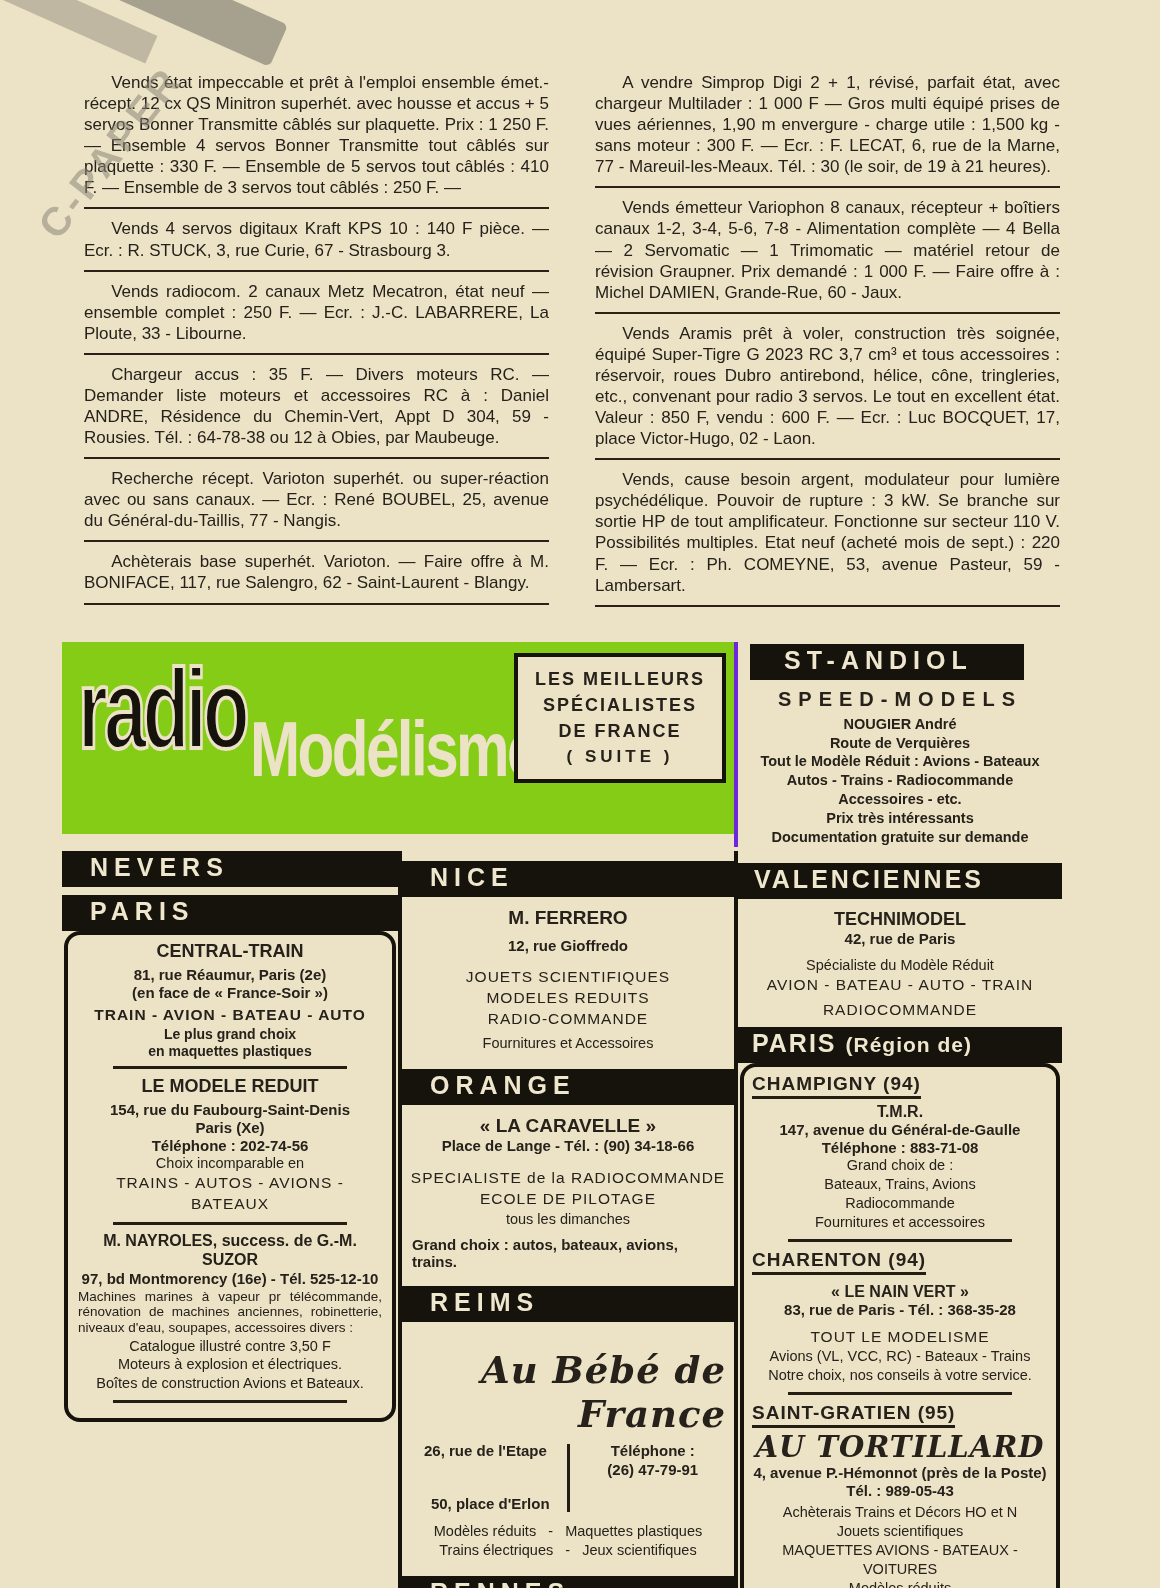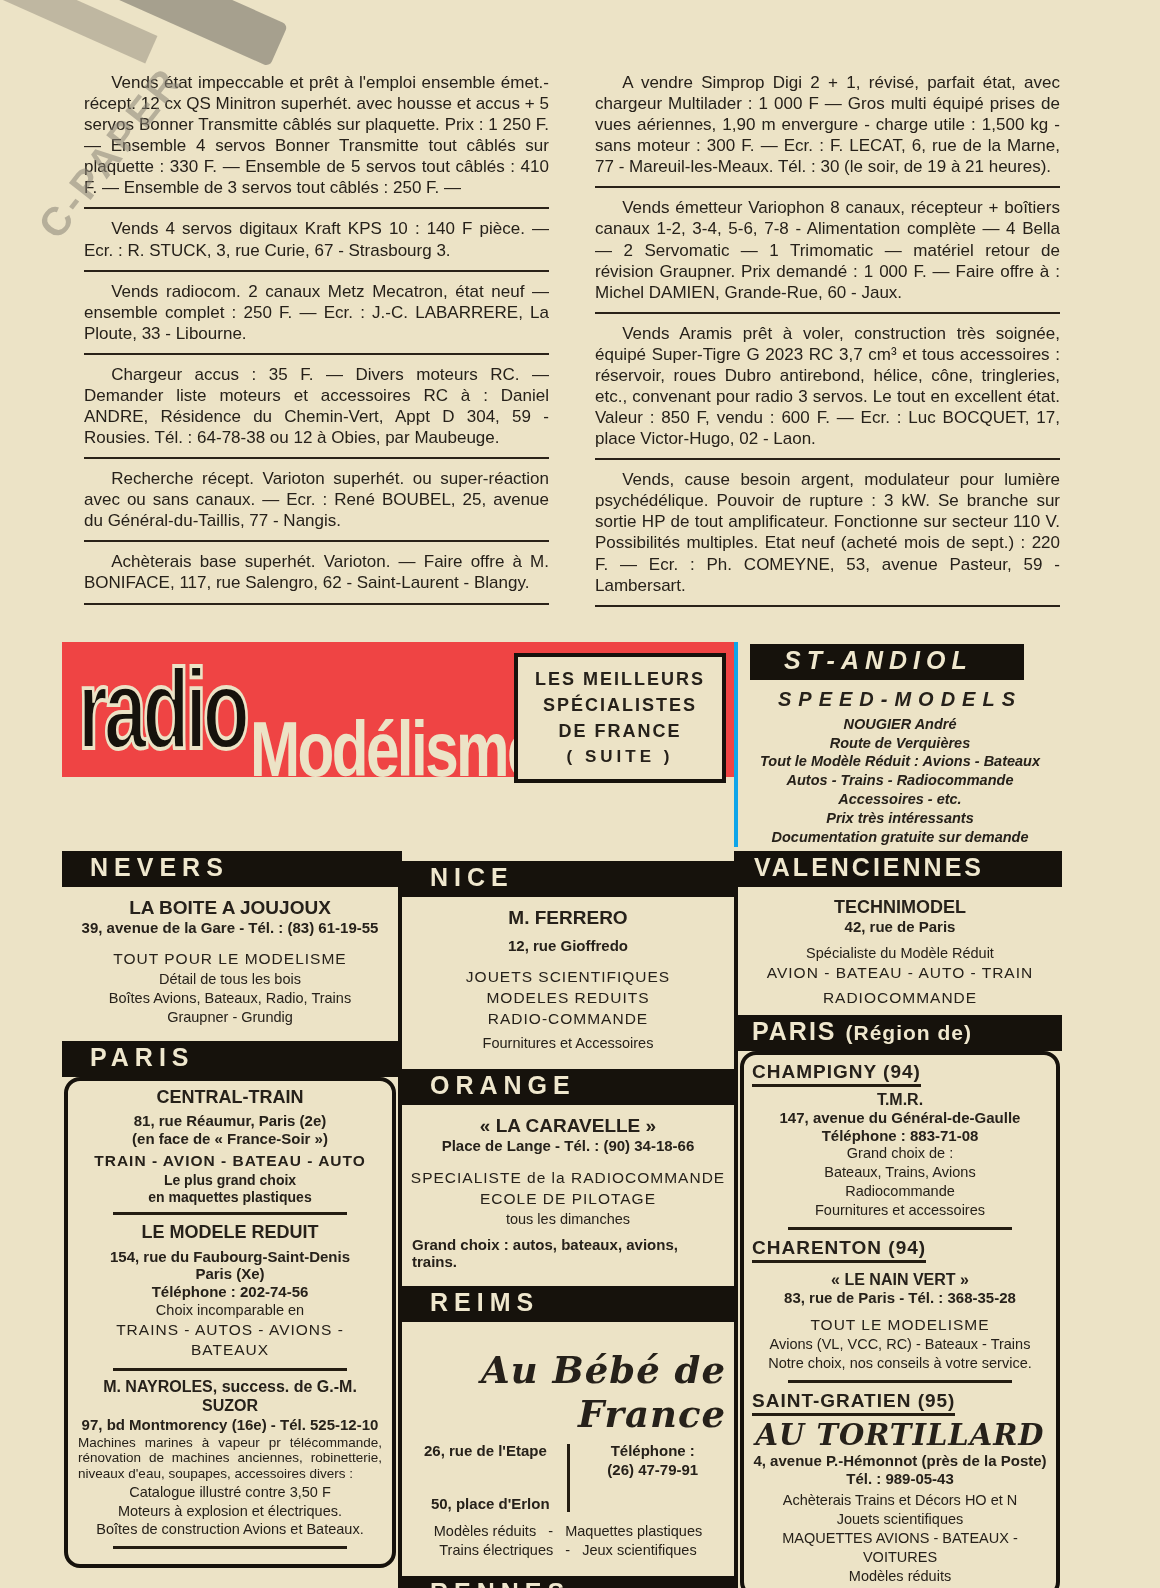--- a/index.html
+++ b/index.html
@@ -15,40 +15,40 @@
   .stamp .blade2{position:absolute;top:-6px;left:-40px;width:200px;height:30px;background:#7d7668;opacity:.4;transform:rotate(24deg);}
   .stamp .wmtext{position:absolute;top:130px;left:8px;transform:rotate(-52deg);font-size:40px;font-weight:bold;letter-spacing:4px;color:#8b8577;opacity:.55;font-family:"Liberation Sans",sans-serif;}
   
   .classifieds{display:flex;gap:46px;padding:72px 100px 0 84px;}
   .ccol{flex:1;min-width:0;}
   .ad{font-size:17px;line-height:1.24;text-align:justify;text-indent:1.6em;margin:0;}
   .adrule{border:none;border-top:2px solid #2a2218;margin:9px 0;}
   
   .directory{margin:26px auto 0 62px;width:1000px;}
   .dir-top{display:grid;grid-template-columns:672px 328px;}
-  .banner{background:#ef4444;height:135px;position:relative;}
+  .banner{background:#84cc16;height:192px;position:relative;}
   .banner svg{position:absolute;left:6px;top:2px;}
   .suite-box{position:absolute;right:8px;top:11px;width:204px;height:122px;background:#ece3c6;border:4px solid #16120c;display:flex;flex-direction:column;justify-content:center;text-align:center;}
   .suite-box div{font-weight:bold;font-size:18px;letter-spacing:2px;line-height:1.45;}
   .suite-box .suite{font-size:17px;letter-spacing:4px;}
-  .standiol{border-left:4px solid #0ea5e9;font-style:italic;}
+  .standiol{border-left:4px solid #6d28d9;}
   .bar{background:#16120c;color:#efe7cd;font-weight:bold;}
   .citybar{font-size:25px;letter-spacing:6px;padding:2px 0 5px 28px;}
   .standiol .citybar{margin:2px 38px 0 12px;padding-left:34px;}
   .c{text-align:center;}
   .b{font-weight:bold;}
   .fs19{font-size:19px;}.fs18{font-size:18px;}.fs16{font-size:16px;}.fs15{font-size:15px;}.fs14{font-size:14px;}
   .standiol .name{font-size:20px;font-weight:bold;letter-spacing:7px;margin-top:8px;}
   .standiol .ln{font-weight:bold;font-size:14.5px;line-height:1.3;}
   .dir-grid{display:grid;grid-template-columns:336px 336px 328px;height:840px;margin-top:4px;}
   .dgc{overflow:hidden;}
   .dgc2{border-left:4px solid #16120c;}
   .dgc3{border-left:4px solid #16120c;}
   .dgc2 .citybar{margin-top:10px;}
-  .dgc3 .valbar{}
+  .dgc3 .valbar{margin-top:12px;}
   .blockpad{padding:10px 8px 6px;}
   .addr{font-weight:bold;font-size:15px;text-align:center;line-height:1.25;}
   .lnsm{font-size:14.5px;text-align:center;line-height:1.3;}
   .capsline{font-size:15.5px;text-align:center;letter-spacing:1px;line-height:1.35;}
   .roundbox{border:4px solid #16120c;border-radius:16px;margin:0 2px;padding:6px 8px 8px;}
   .sep{border-top:3px solid #241d12;width:76%;margin:7px auto;}
   .pbox-line{line-height:1.18;}
   .para{font-size:13.5px;line-height:1.16;text-align:justify;margin:1px 2px;}
   .utitle{font-weight:bold;font-size:19px;display:inline-block;border-bottom:3px solid #241d12;padding-bottom:1px;letter-spacing:1px;}
   .script-logo{font-family:"DejaVu Serif",serif;font-style:italic;font-weight:bold;font-size:37px;text-align:right;margin:16px 0 6px;letter-spacing:1px;}
@@ -126,28 +126,20 @@
         <div class="c ln">Accessoires - etc.</div>
         <div class="c ln">Prix très intéressants</div>
         <div class="c ln">Documentation gratuite sur demande</div>
       </div>
     </div>
 
     <div class="dir-grid">
 
       <div class="dgc dgc1">
         <div class="bar citybar"><span>NEVERS</span></div>
-        <div class="blockpad">
-          <div class="c b fs19">LA BOITE A JOUJOUX</div>
-          <div class="addr">39, avenue de la Gare - Tél. : (83) 61-19-55</div>
-          <div class="capsline mt12">TOUT POUR LE MODELISME</div>
-          <div class="lnsm">Détail de tous les bois</div>
-          <div class="lnsm">Boîtes Avions, Bateaux, Radio, Trains</div>
-          <div class="lnsm">Graupner - Grundig</div>
-        </div>
 
         <div class="bar citybar mt8"><span>PARIS</span></div>
         <div class="roundbox">
           <div>
             <div class="c b fs18 pbox-line">CENTRAL-TRAIN</div>
             <div class="addr pbox-line mt4">81, rue Réaumur, Paris (2e)</div>
             <div class="addr pbox-line">(en face de « France-Soir »)</div>
             <div class="c b capsline mt4">TRAIN - AVION - BATEAU - AUTO</div>
             <div class="c b fs14 pbox-line">Le plus grand choix</div>
             <div class="c b fs14 pbox-line">en maquettes plastiques</div>

